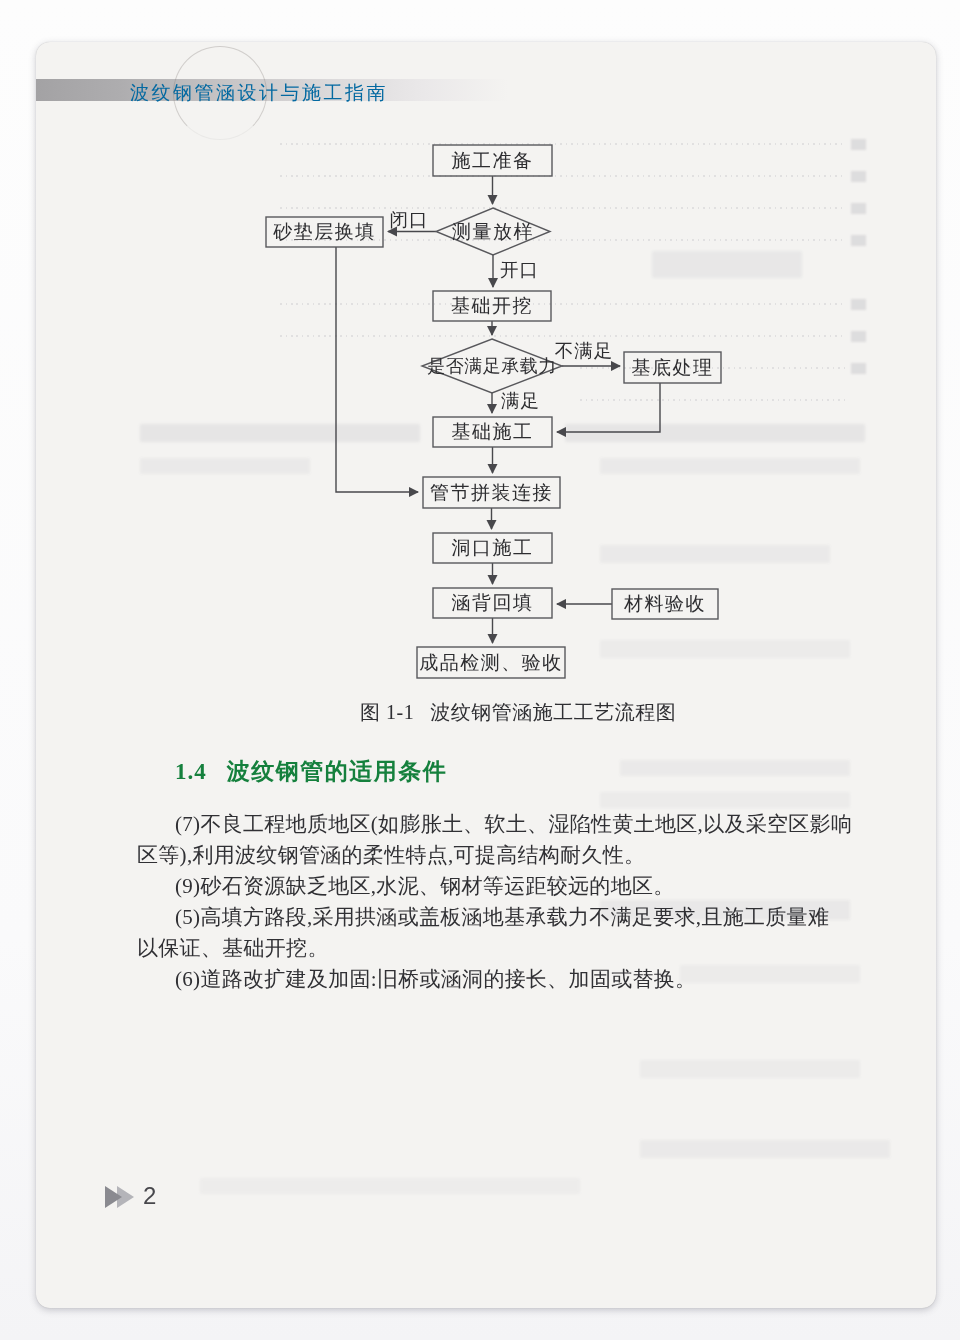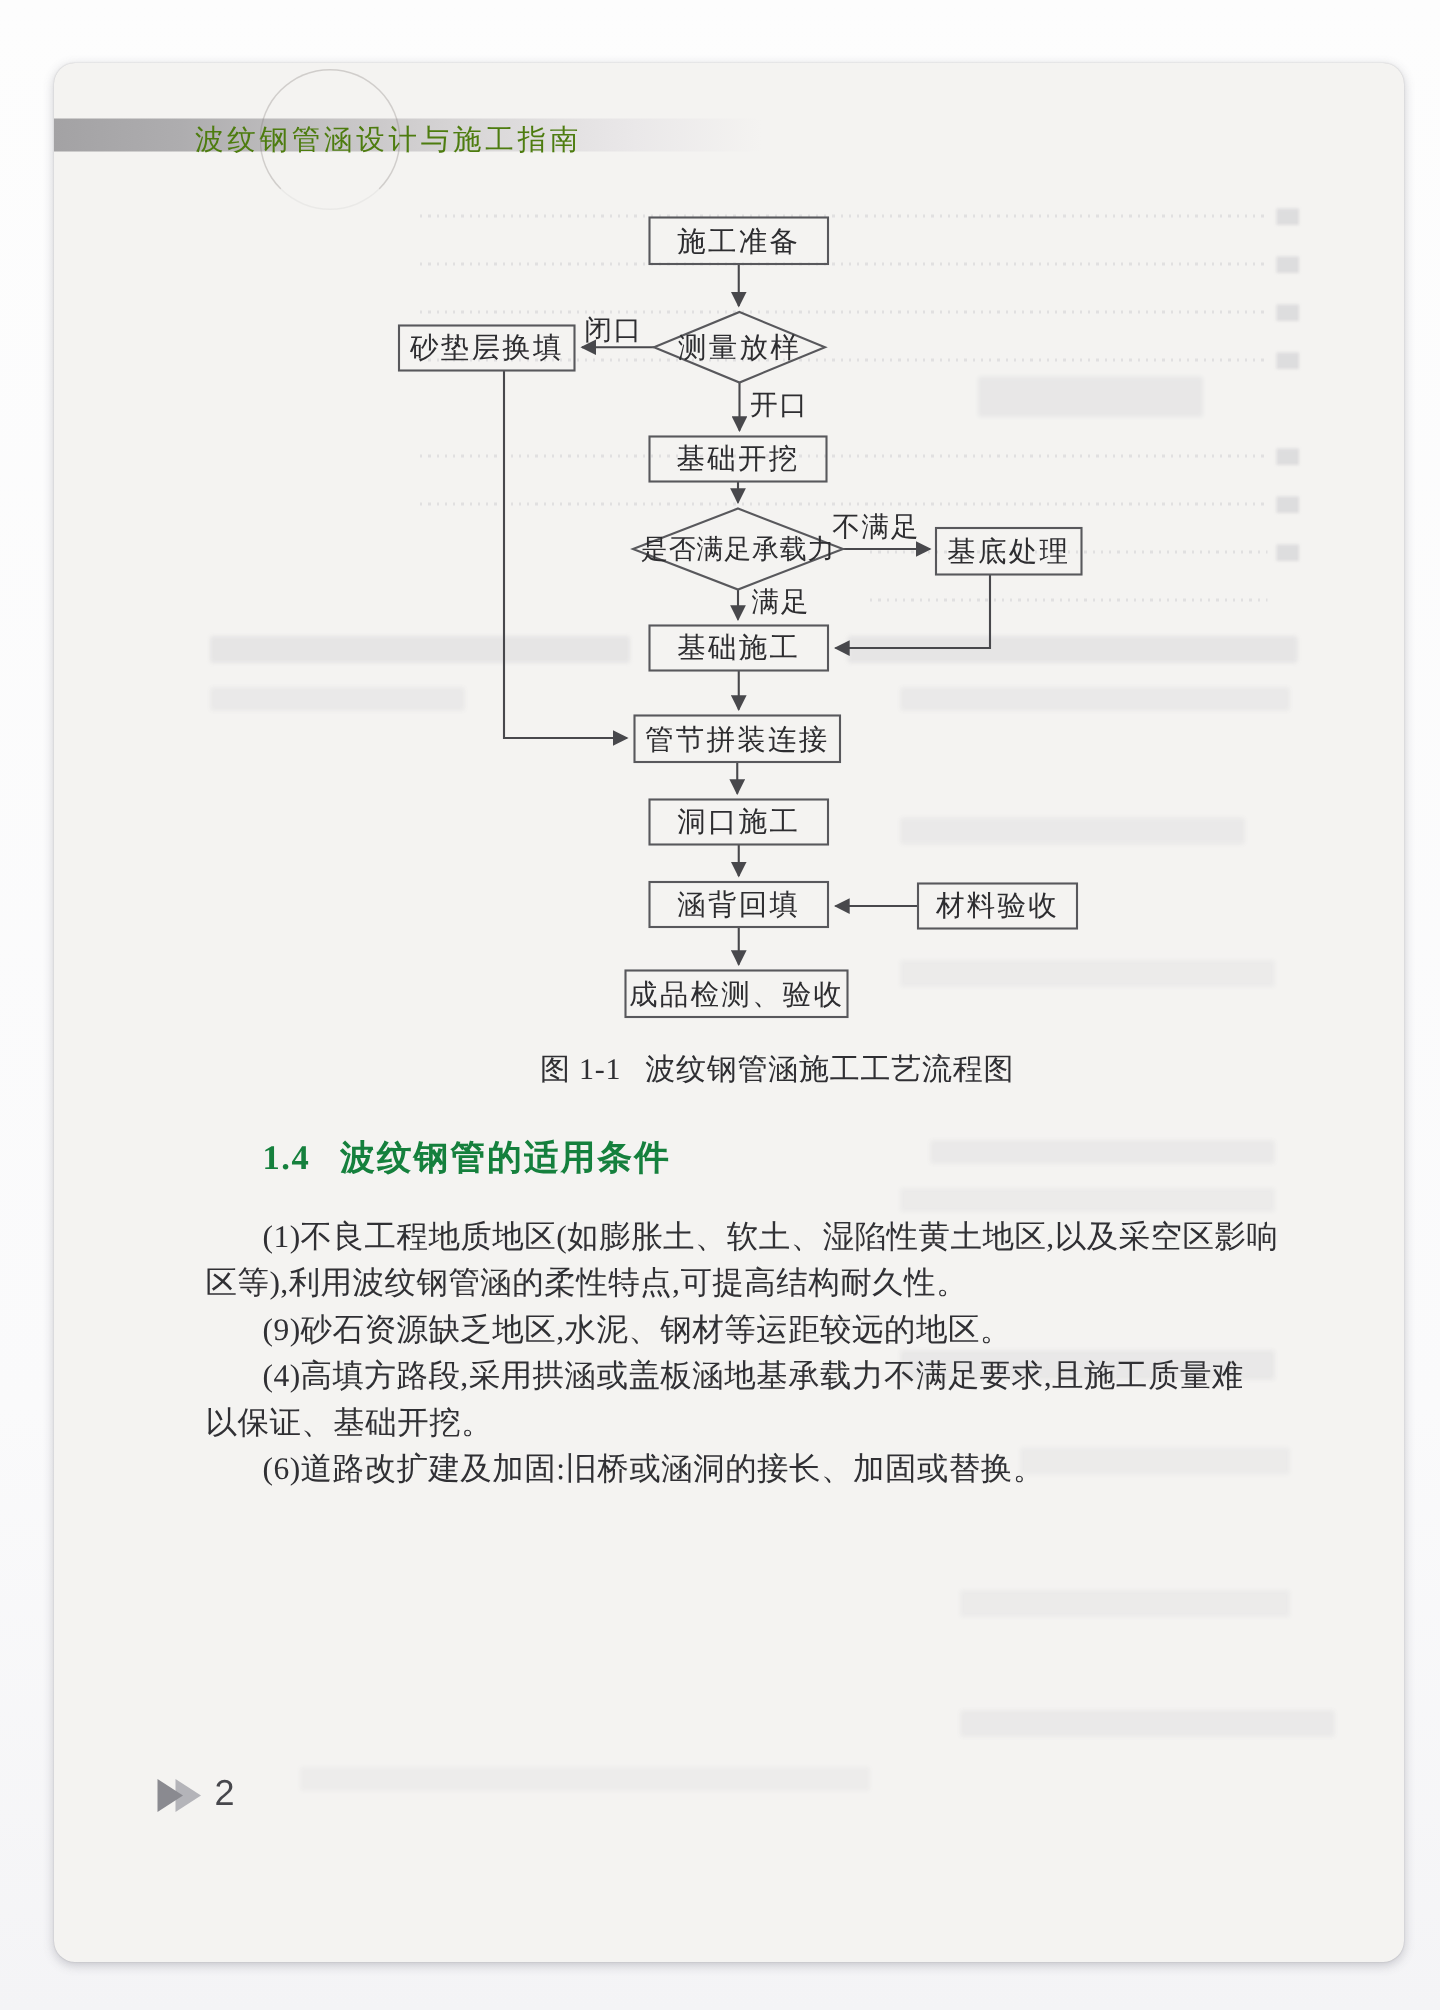--- a/index.html
+++ b/index.html
@@ -12,21 +12,21 @@
     position:absolute;left:36px;top:42px;width:900px;height:1266px;
     background:#f4f3f1;border-radius:14px;
     box-shadow:0 2px 7px rgba(80,80,95,.30),0 0 1px rgba(0,0,0,.22);
   }
   .header-band{
     position:absolute;left:36px;top:79px;width:472px;height:22px;
     background:linear-gradient(to right,#a3a2a4 0%,#aeadaf 18%,#c6c4c5 40%,#dbd9da 62%,#eae8e9 82%,rgba(240,238,239,0) 100%);
   }
   .header-title{
     position:absolute;left:130px;top:80px;
-    font-size:19px;letter-spacing:2.5px;color:#4d7c0f;
+    font-size:19px;letter-spacing:2.5px;color:#0369a1;
     font-family:"Liberation Sans","DejaVu Sans",sans-serif;
   }
   .arc-artifact{
     position:absolute;left:173px;top:46px;width:92px;height:92px;border-radius:50%;
     border:1.5px solid rgba(125,120,115,.30);
     border-bottom-color:rgba(125,120,115,.08);
   }
   
   .bleed{position:absolute;background:rgba(108,108,124,.10);filter:blur(1.5px);border-radius:2px;}
   .dotline{
@@ -193,24 +193,24 @@
 
 <div class="fig-caption">
   <span>图 1-1</span><span class="gap"></span><span>波纹钢管涵施工工艺流程图</span>
 </div>
 
 <div class="section-heading">
   <span class="num">1.4</span><span class="gap"></span><span class="ttl">波纹钢管的适用条件</span>
 </div>
 
 <div class="body-text">
-  <div class="bline indent">(1)不良工程地质地区(如膨胀土、软土、湿陷性黄土地区,以及采空区影响</div>
+  <div class="bline indent">(7)不良工程地质地区(如膨胀土、软土、湿陷性黄土地区,以及采空区影响</div>
   <div class="bline">区等),利用波纹钢管涵的柔性特点,可提高结构耐久性。</div>
   <div class="bline indent">(9)砂石资源缺乏地区,水泥、钢材等运距较远的地区。</div>
-  <div class="bline indent">(4)高填方路段,采用拱涵或盖板涵地基承载力不满足要求,且施工质量难</div>
+  <div class="bline indent">(5)高填方路段,采用拱涵或盖板涵地基承载力不满足要求,且施工质量难</div>
   <div class="bline">以保证、基础开挖。</div>
   <div class="bline indent">(6)道路改扩建及加固:旧桥或涵洞的接长、加固或替换。</div>
 </div>
 
 <div class="page-footer">
   <svg class="chevrons" width="34" height="24" viewBox="0 0 34 24">
     <path d="M14,1 L31,12 L14,23 Z" fill="#b4b4b9"></path>
     <path d="M2,1 L19,12 L2,23 Z" fill="#8a8a90"></path>
   </svg>
   <span class="page-num">2</span>

